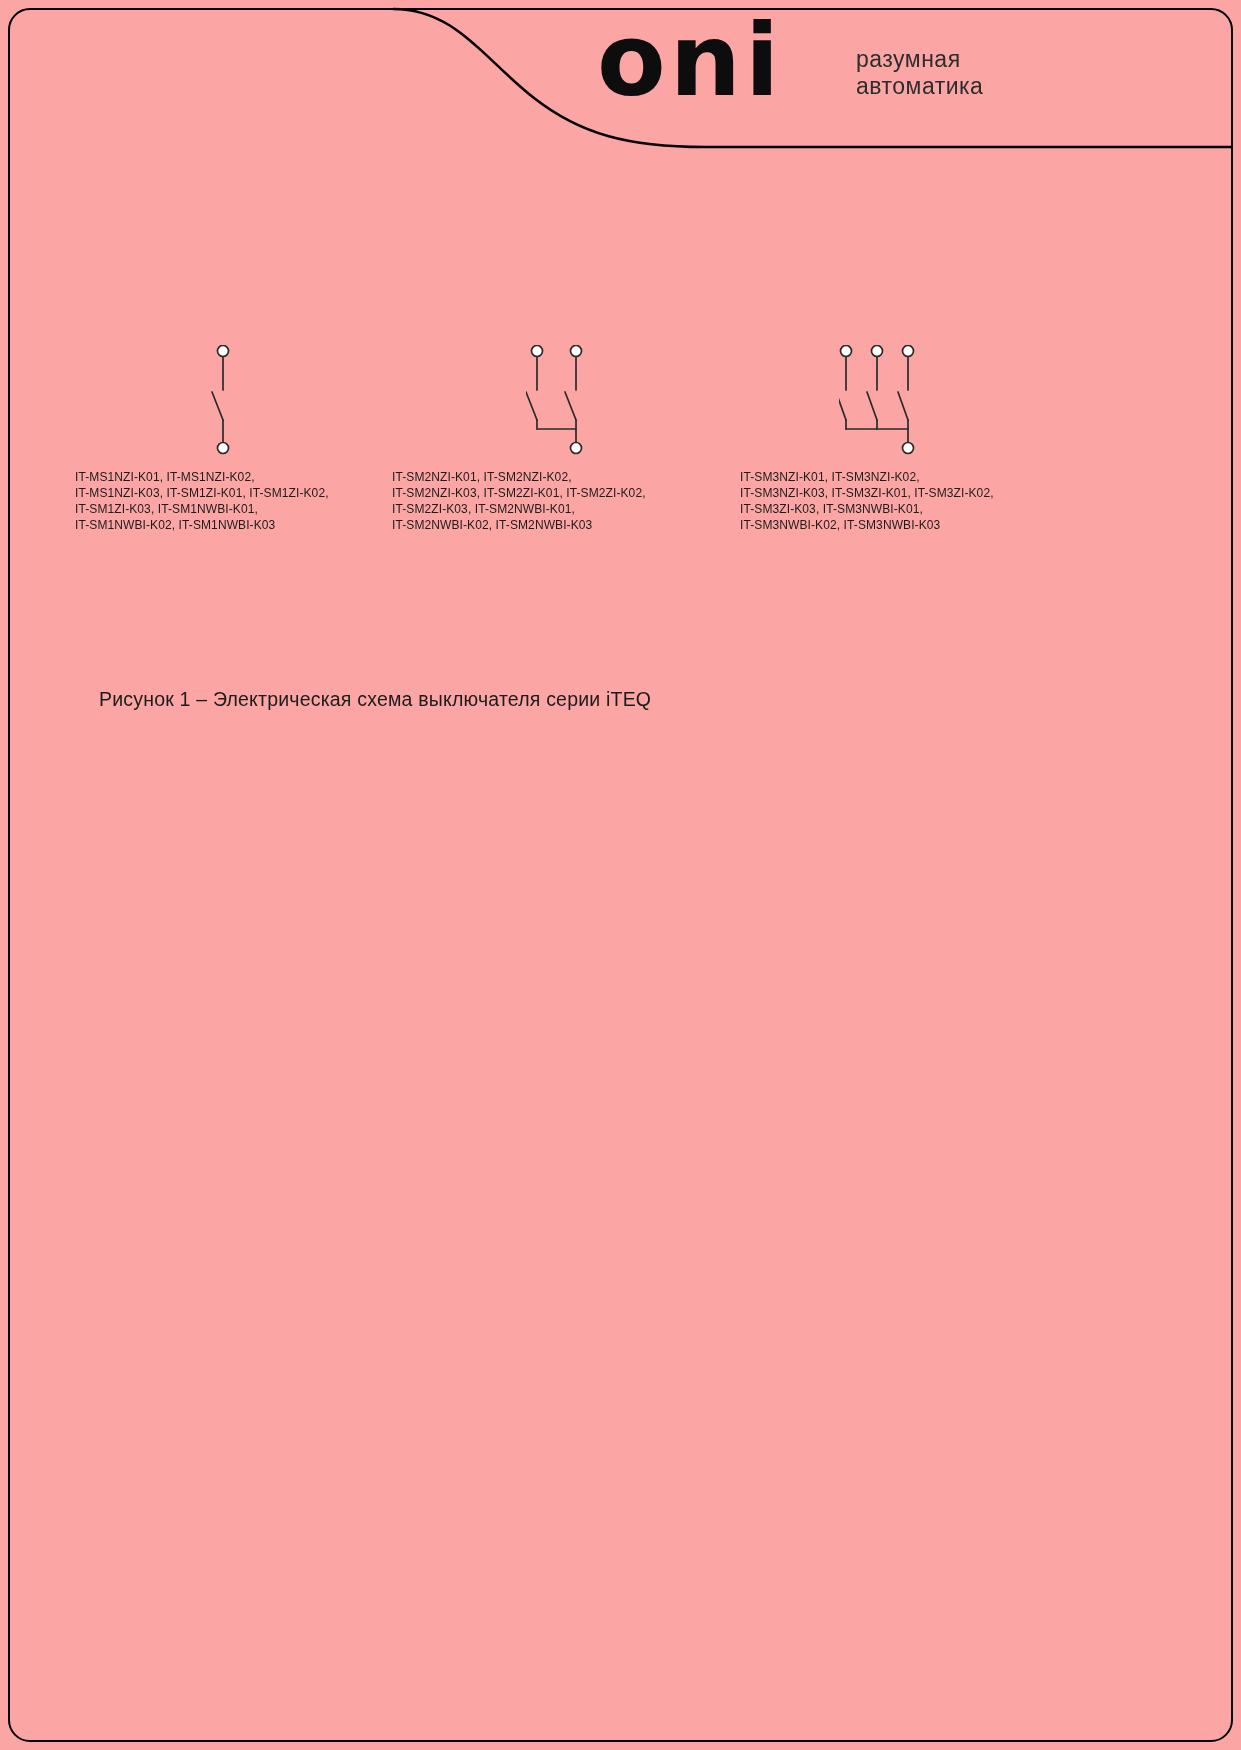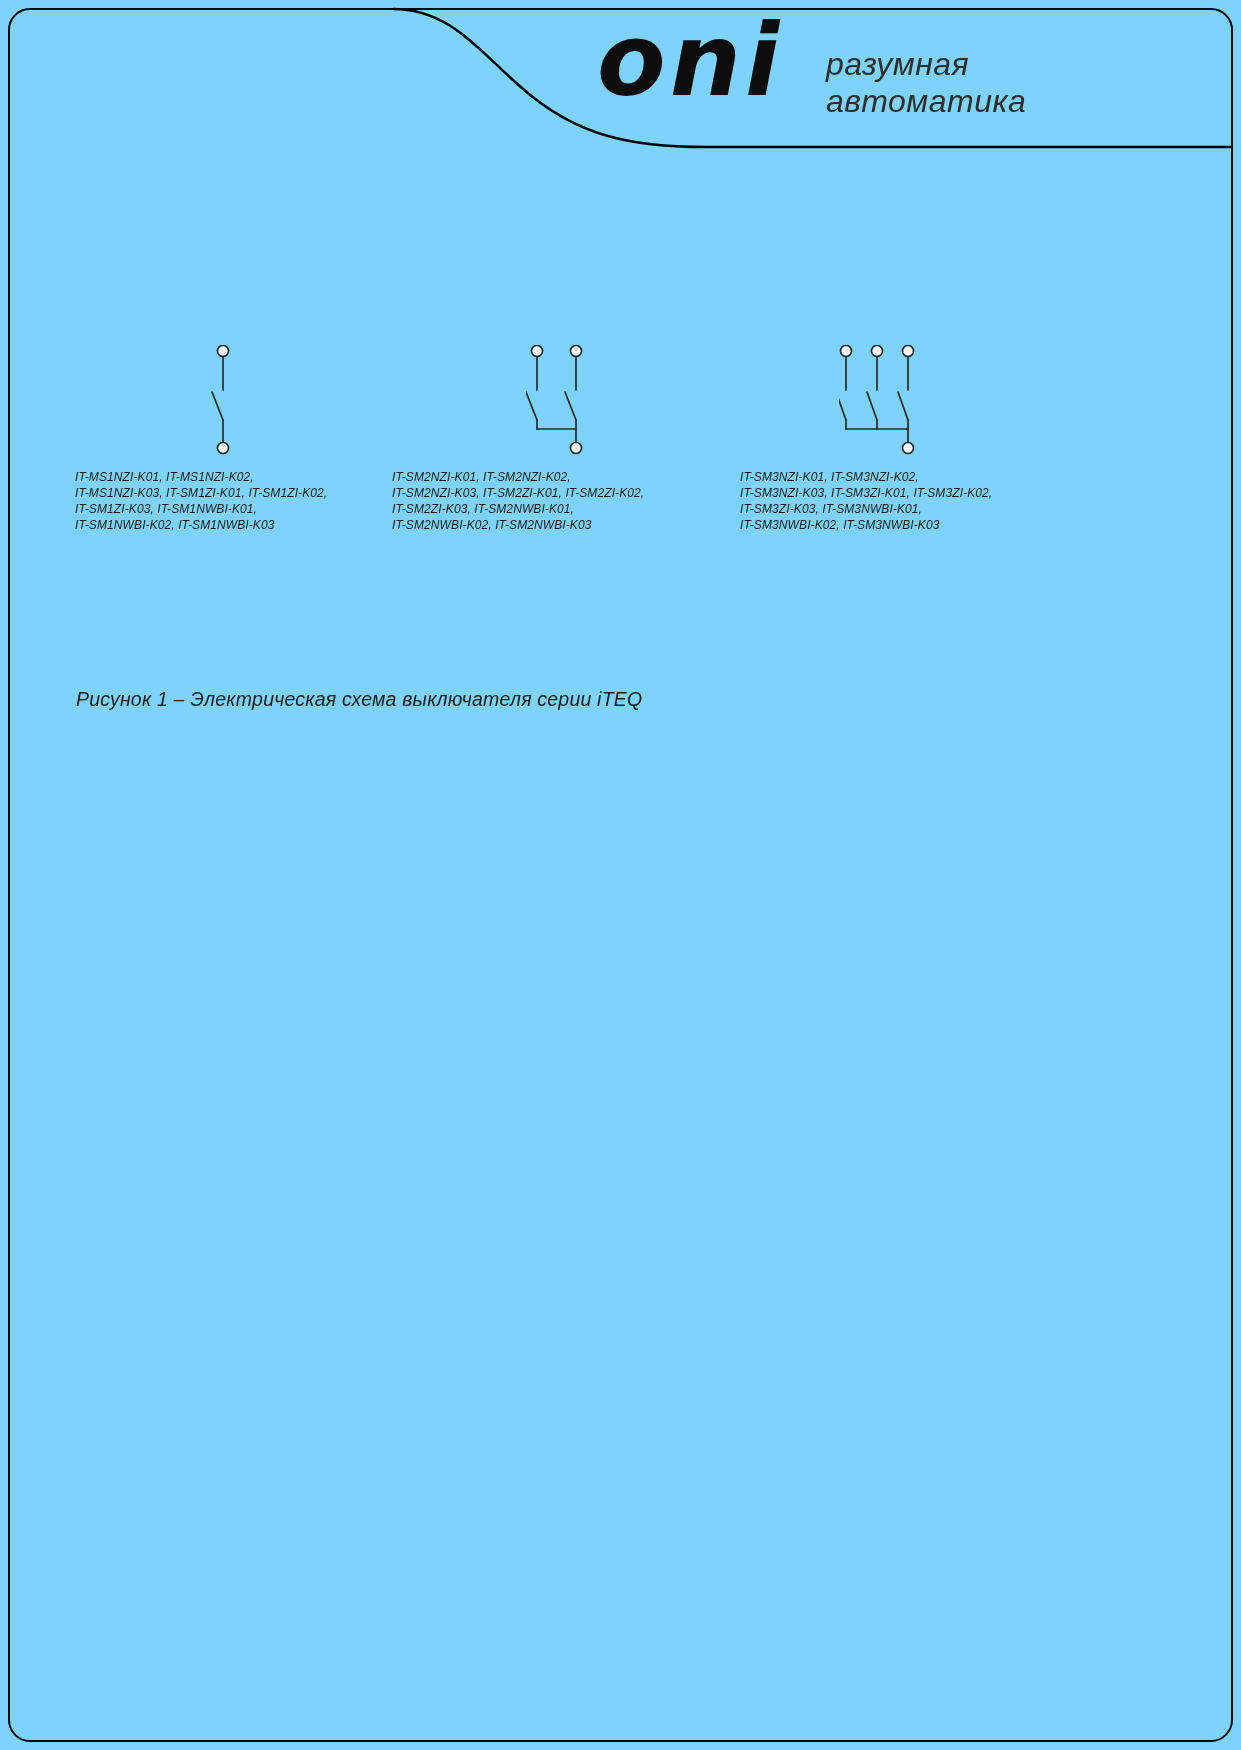--- a/index.html
+++ b/index.html
@@ -1,24 +1,23 @@
 <!DOCTYPE html>
 <html><head>
 <meta charset="utf-8">
 <style>
   html,body{margin:0;padding:0;background:#e8e8e8;}
   .page{
     position:relative;
     width:1241px;height:1750px;
-    background:#7dd3fc;
+    background:#fca5a5;
     font-family:"Liberation Sans", sans-serif;
     color:#1a1a1a;
     overflow:hidden;
     margin:0 auto;
-    font-style:italic;
   }
   .page-border{
     position:absolute;
     left:8px;top:8px;right:8px;bottom:8px;
     border:2.5px solid #000;
     border-radius:22px;
     pointer-events:none;
   }
   .swoosh{
     position:absolute;left:0;top:0;
@@ -28,40 +27,40 @@
     left:597px;top:8px;
     font-family:"DejaVu Sans", sans-serif;
     font-size:100px;
     font-weight:bold;
     letter-spacing:4px;
     color:#0d0d0d;
     line-height:1.05;
   }
   .tagline{
     position:absolute;
-    left:826px;top:46px;
-    font-size:32px;
+    left:856px;top:46px;
+    font-size:23px;
     line-height:1.17;
     color:#2d2d2d;
     letter-spacing:0.5px;
   }
   .schematic{
     position:absolute;
   }
   .models{
     position:absolute;
     width:345px;
     font-size:12px;
     line-height:1.33;
     color:#1c1c1c;
     letter-spacing:0.1px;
   }
   .caption{
     position:absolute;
-    left:76px;top:688px;
+    left:99px;top:688px;
     font-size:19.5px;
     color:#1c1c1c;
     letter-spacing:0.2px;
   }
   svg .wire{stroke:#2a2a2a;stroke-width:1.7;fill:none;stroke-linecap:round;}
   svg .term{stroke:#2a2a2a;stroke-width:1.7;fill:#ffffff;}
 </style>
 </head>
 <body>
 

